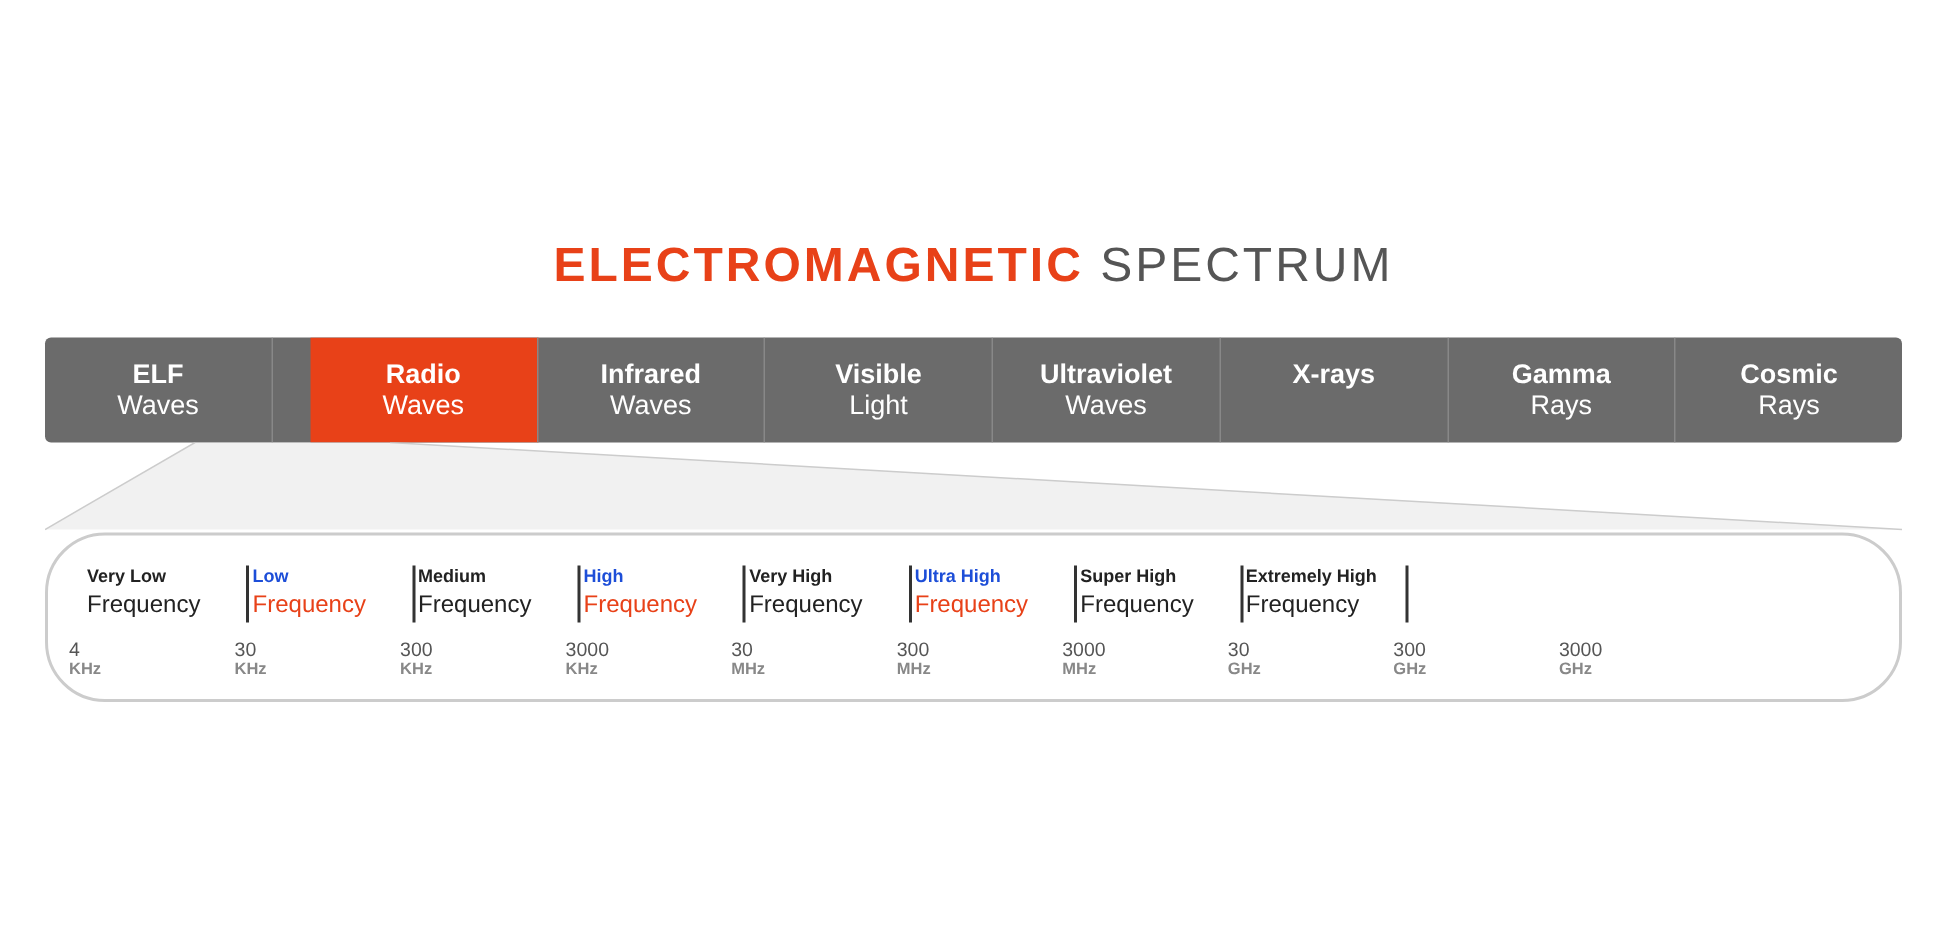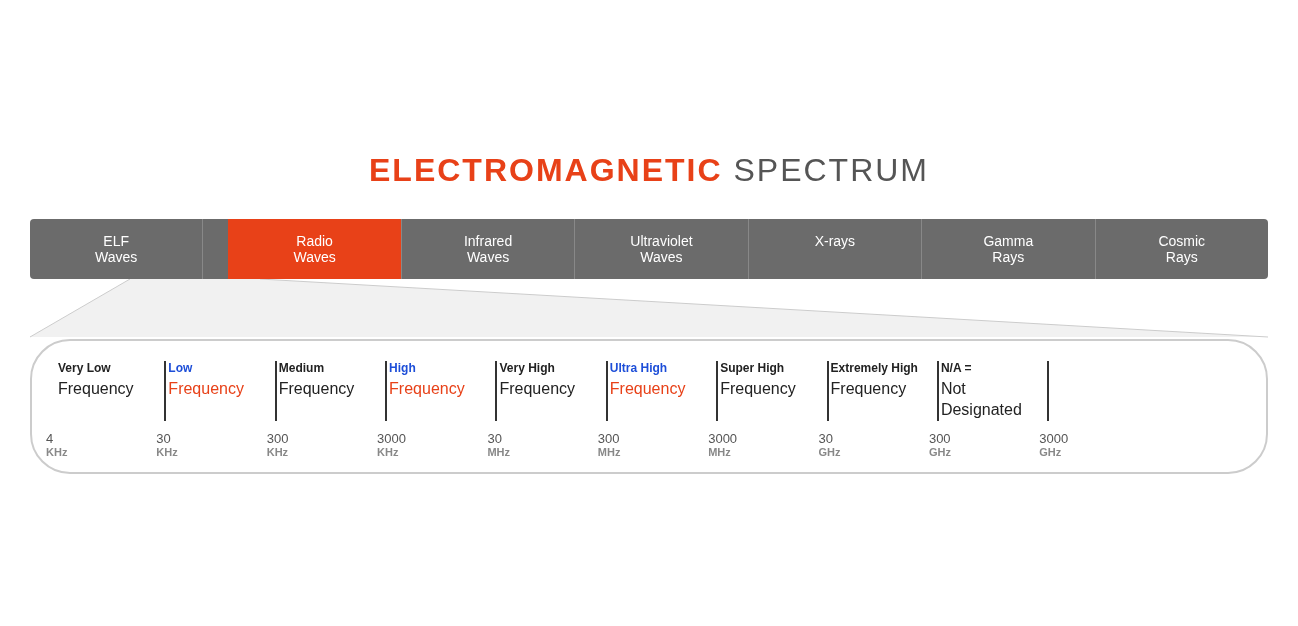--- a/index.html
+++ b/index.html
@@ -50,27 +50,27 @@
       border-right: 1px solid #888;
       color: #fff;
       cursor: default;
     }
     .spectrum-segment:last-child { border-right: none; }
     .spectrum-segment.active {
       background: #e84118;
       margin-left: 25px;
     }
     .spectrum-segment .seg-top {
-      font-weight: 400;
-      font-size: 14px;
+      font-weight: 700;
+      font-size: 18px;
       display: block;
     }
     .spectrum-segment .seg-bottom {
       font-weight: 300;
-      font-size: 14px;
+      font-size: 18px;
       display: block;
     }
 
     
     .zoom-area {
       position: relative;
       width: 100%;
       margin-top: 0;
     }
 
@@ -192,20 +192,24 @@
       </div>
       <div class="spectrum-segment active">
         <span class="seg-top">Radio</span>
         <span class="seg-bottom">Waves</span>
       </div>
       <div class="spectrum-segment">
         <span class="seg-top">Infrared</span>
         <span class="seg-bottom">Waves</span>
       </div>
       <div class="spectrum-segment">
+        <span class="seg-top">Visible</span>
+        <span class="seg-bottom">Light</span>
+      </div>
+      <div class="spectrum-segment">
         <span class="seg-top">Ultraviolet</span>
         <span class="seg-bottom">Waves</span>
       </div>
       <div class="spectrum-segment">
         <span class="seg-top">X-rays</span>
         <span class="seg-bottom"></span>
       </div>
       <div class="spectrum-segment">
         <span class="seg-top">Gamma</span>
         <span class="seg-bottom">Rays</span>
@@ -254,24 +258,20 @@
             <span class="freq-sub orange">Frequency</span>
           </div>
           <div class="freq-col">
             <span class="freq-name">Super High</span>
             <span class="freq-sub">Frequency</span>
           </div>
           <div class="freq-col">
             <span class="freq-name">Extremely High</span>
             <span class="freq-sub">Frequency</span>
           </div>
-          <div class="freq-col">
-            <span class="freq-name">N/A =</span>
-            <span class="freq-sub">Not Designated</span>
-          </div>
           <div class="freq-col"></div>
         </div>
 
       <div class="freq-value-row" id="freq-value-row">
           <div class="freq-value-col">
             <span class="freq-number">4</span>
             <span class="freq-unit">KHz</span>
           </div>
           <div class="freq-value-col">
             <span class="freq-number">30</span>

